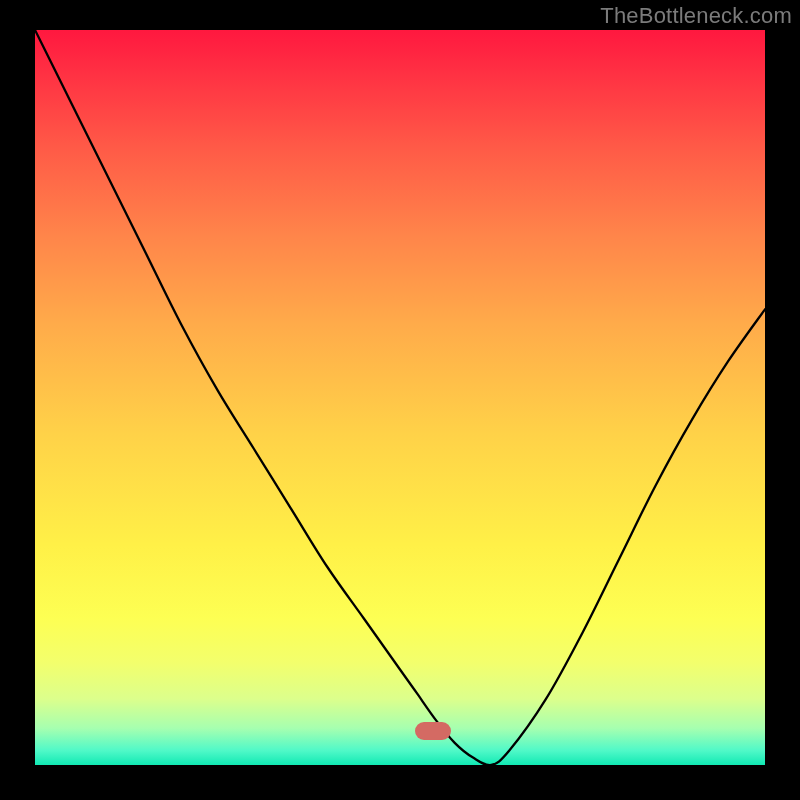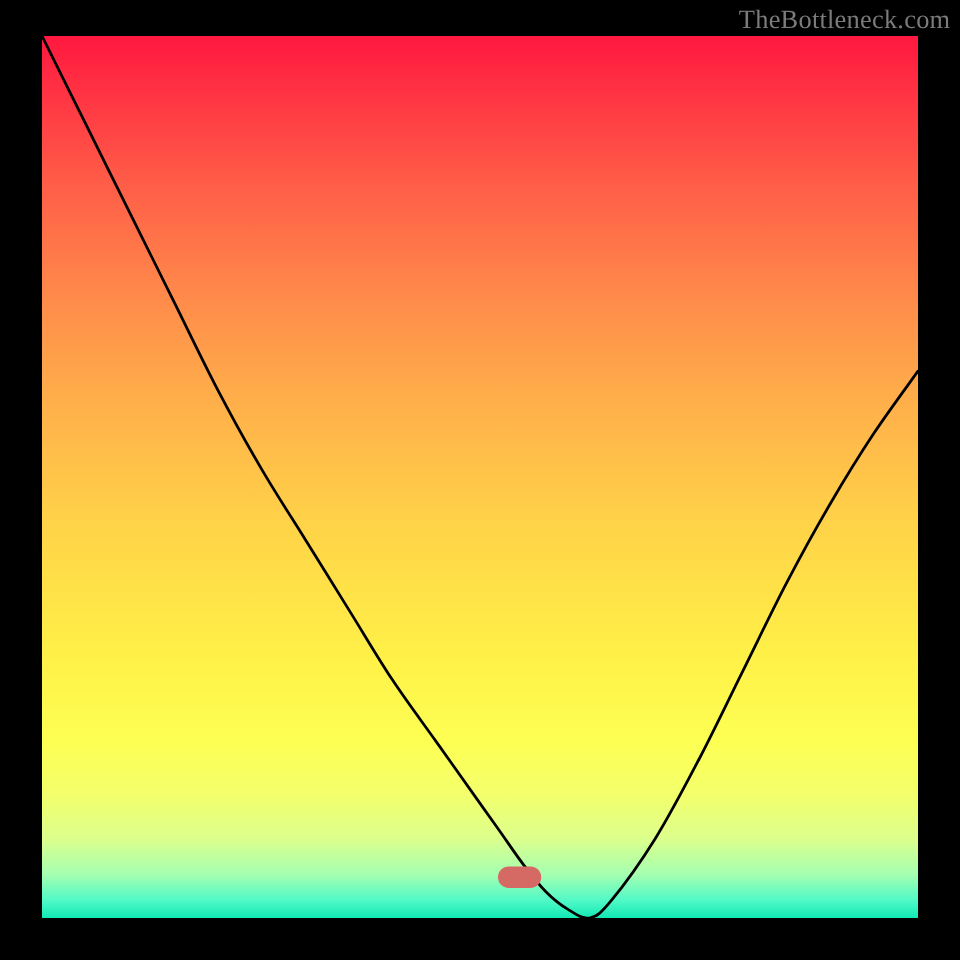--- a/index.html
+++ b/index.html
@@ -9,21 +9,20 @@
     height: 800px;
     background: #000;
     overflow: hidden;
     font-family: Arial, Helvetica, sans-serif;
   }
   .frame {
     position: relative;
     width: 800px;
     height: 800px;
     background: #000;
-    font-family: Liberation Serif, serif;
   }
   .watermark {
     position: absolute;
     top: 3px;
     right: 8px;
     color: #7b7b7b;
     font-size: 22px;
     font-weight: 500;
     letter-spacing: 0.2px;
     z-index: 10;

